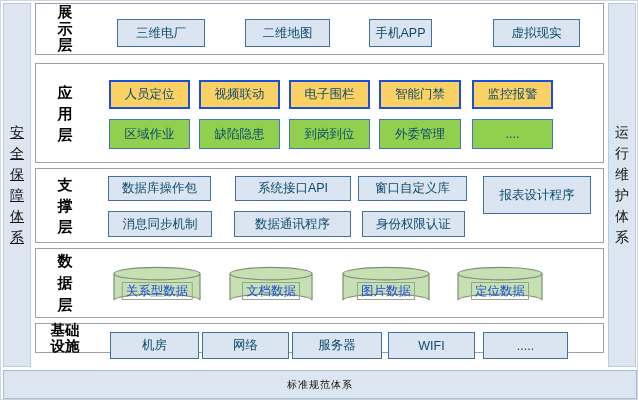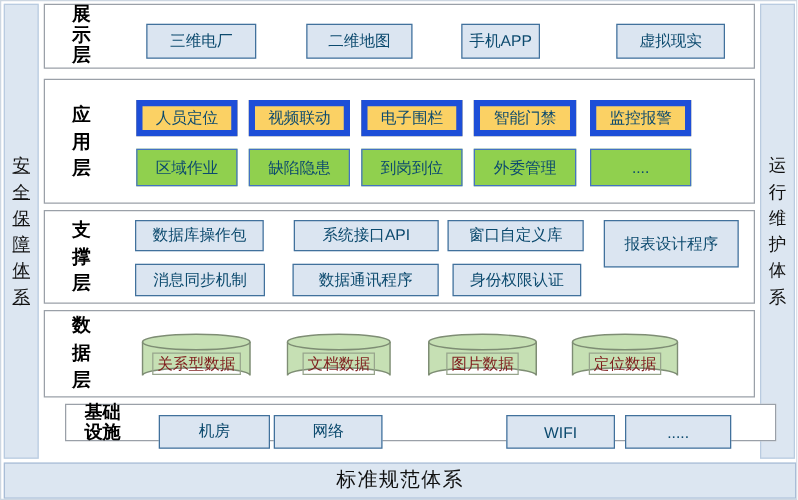--- a/index.html
+++ b/index.html
@@ -19,32 +19,32 @@
   .pillar-right { left:607px; }
   .vtext {
     width:15px; font-size:14px; line-height:21px; text-align:center;
     word-break:break-all; white-space:normal;
   }
   
   .bottombar {
     position:absolute; left:2px; top:369px; width:634px; height:29px;
     background:#dce6f1; border:1px solid #a9bdd6; box-sizing:border-box;
     display:flex; align-items:center; justify-content:center;
-    font-size:16px; letter-spacing:1px;
+    font-size:10px; letter-spacing:1px;
   }
   
   .panel {
     position:absolute; left:34px; width:569px;
     background:#ffffff; border:1px solid #9aa0a8; box-sizing:border-box;
   }
   .p1 { top:2px;   height:52px; }
   .p2 { top:62px;  height:100px; }
   .p3 { top:167px; height:75px; }
   .p4 { top:247px; height:70px; }
-  .p5 { top:322px; height:30px;margin-left:17px; }
+  .p5 { top:322px; height:30px; }
   .layer-label {
     position:absolute; left:8px; top:0; bottom:0; width:44px;
     display:flex; align-items:center; justify-content:center;
   }
   .lbl {
     font-weight:bold; word-break:break-all;
     white-space:normal; color:#000;
   }
   .w1 { width:17px; font-size:15px; }
   .w2 { width:31px; font-size:14.5px; }
@@ -52,29 +52,29 @@
   .lh17 { line-height:16.5px; }
   .lh21 { line-height:21px; }
   .lh23 { line-height:22px; }
   
   .box {
     position:absolute; box-sizing:border-box;
     display:flex; align-items:center; justify-content:center;
     font-size:12.5px; color:#0c4a6e; white-space:nowrap;
   }
   .blue   { background:#dbe5f1; border:1px solid #41719c; }
-  .yellow { background:#fbd164; border:5px solid #1d4ed8; }
+  .yellow { background:#fbd164; border:2px solid #1d4ed8; }
   .green  { background:#90d04e; border:1px solid #4472c4; }
   
   .cyl { position:absolute; }
   .cyl svg { position:absolute; left:0; top:0; width:100%; height:100%; }
   .cyl path, .cyl ellipse { fill:#c6e0b4; stroke:#7e8d74; stroke-width:1.2; }
   .cyl-label {
     position:absolute; left:50%; top:60%; transform:translate(-50%,-50%);
-    font-size:12.5px; white-space:nowrap; color:#7f1d1d;
+    font-size:12.5px; white-space:nowrap; color:#1d4ed8;
     border:1px solid #97a48c; padding:0 3px; line-height:16px;
   }
 </style>
 </head>
 <body>
 
 <div class="canvas">
 
   <div class="pillar pillar-left">
     <span class="vtext">安全保障体系</span>
@@ -161,17 +161,18 @@
       <span class="cyl-label">定位数据</span>
     </div>
   </div>
 
   <div class="panel p5">
     <div class="layer-label">
       <span class="lbl w2 lh16">基础设施</span>
     </div>
     <div class="box blue" style="left:74px;top:8px;width:89px;height:27px">机房</div>
     <div class="box blue" style="left:166px;top:8px;width:87px;height:27px">网络</div>
+    <div class="box blue" style="left:256px;top:8px;width:90px;height:27px">服务器</div>
     <div class="box blue" style="left:352px;top:8px;width:87px;height:27px">WIFI</div>
     <div class="box blue" style="left:447px;top:8px;width:85px;height:27px">.....</div>
   </div>
 
 </div>
 
 </body></html>

